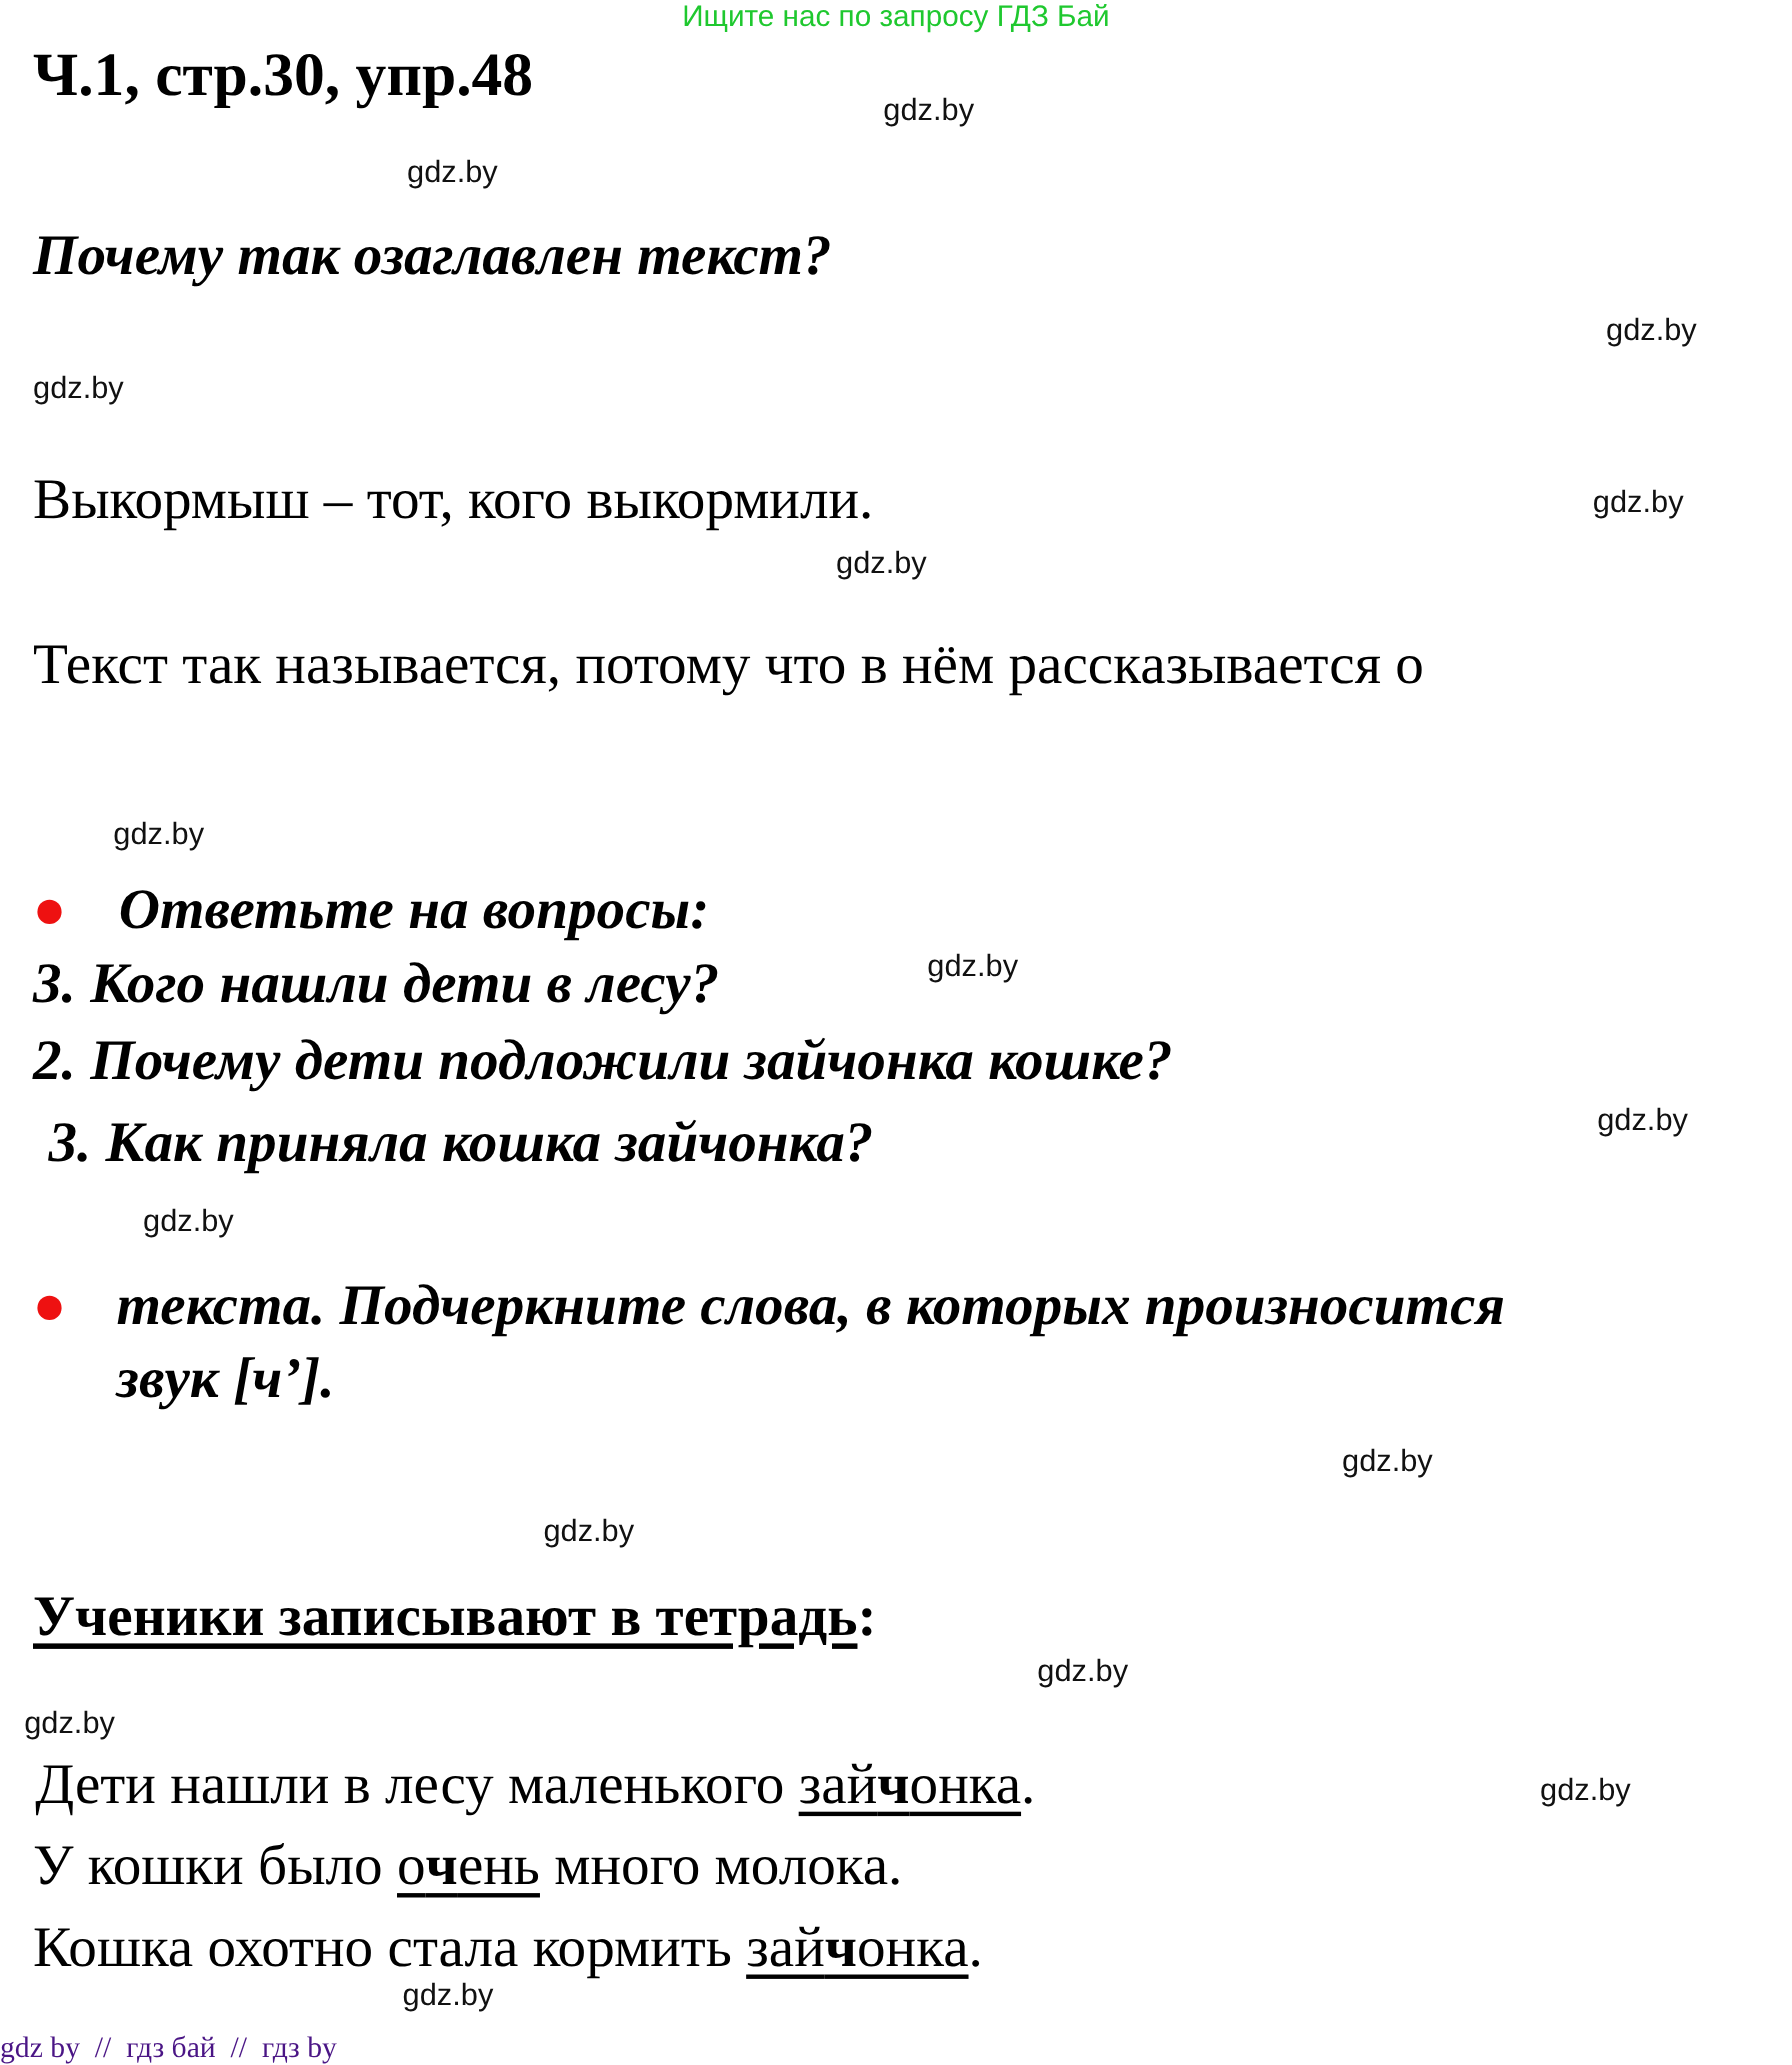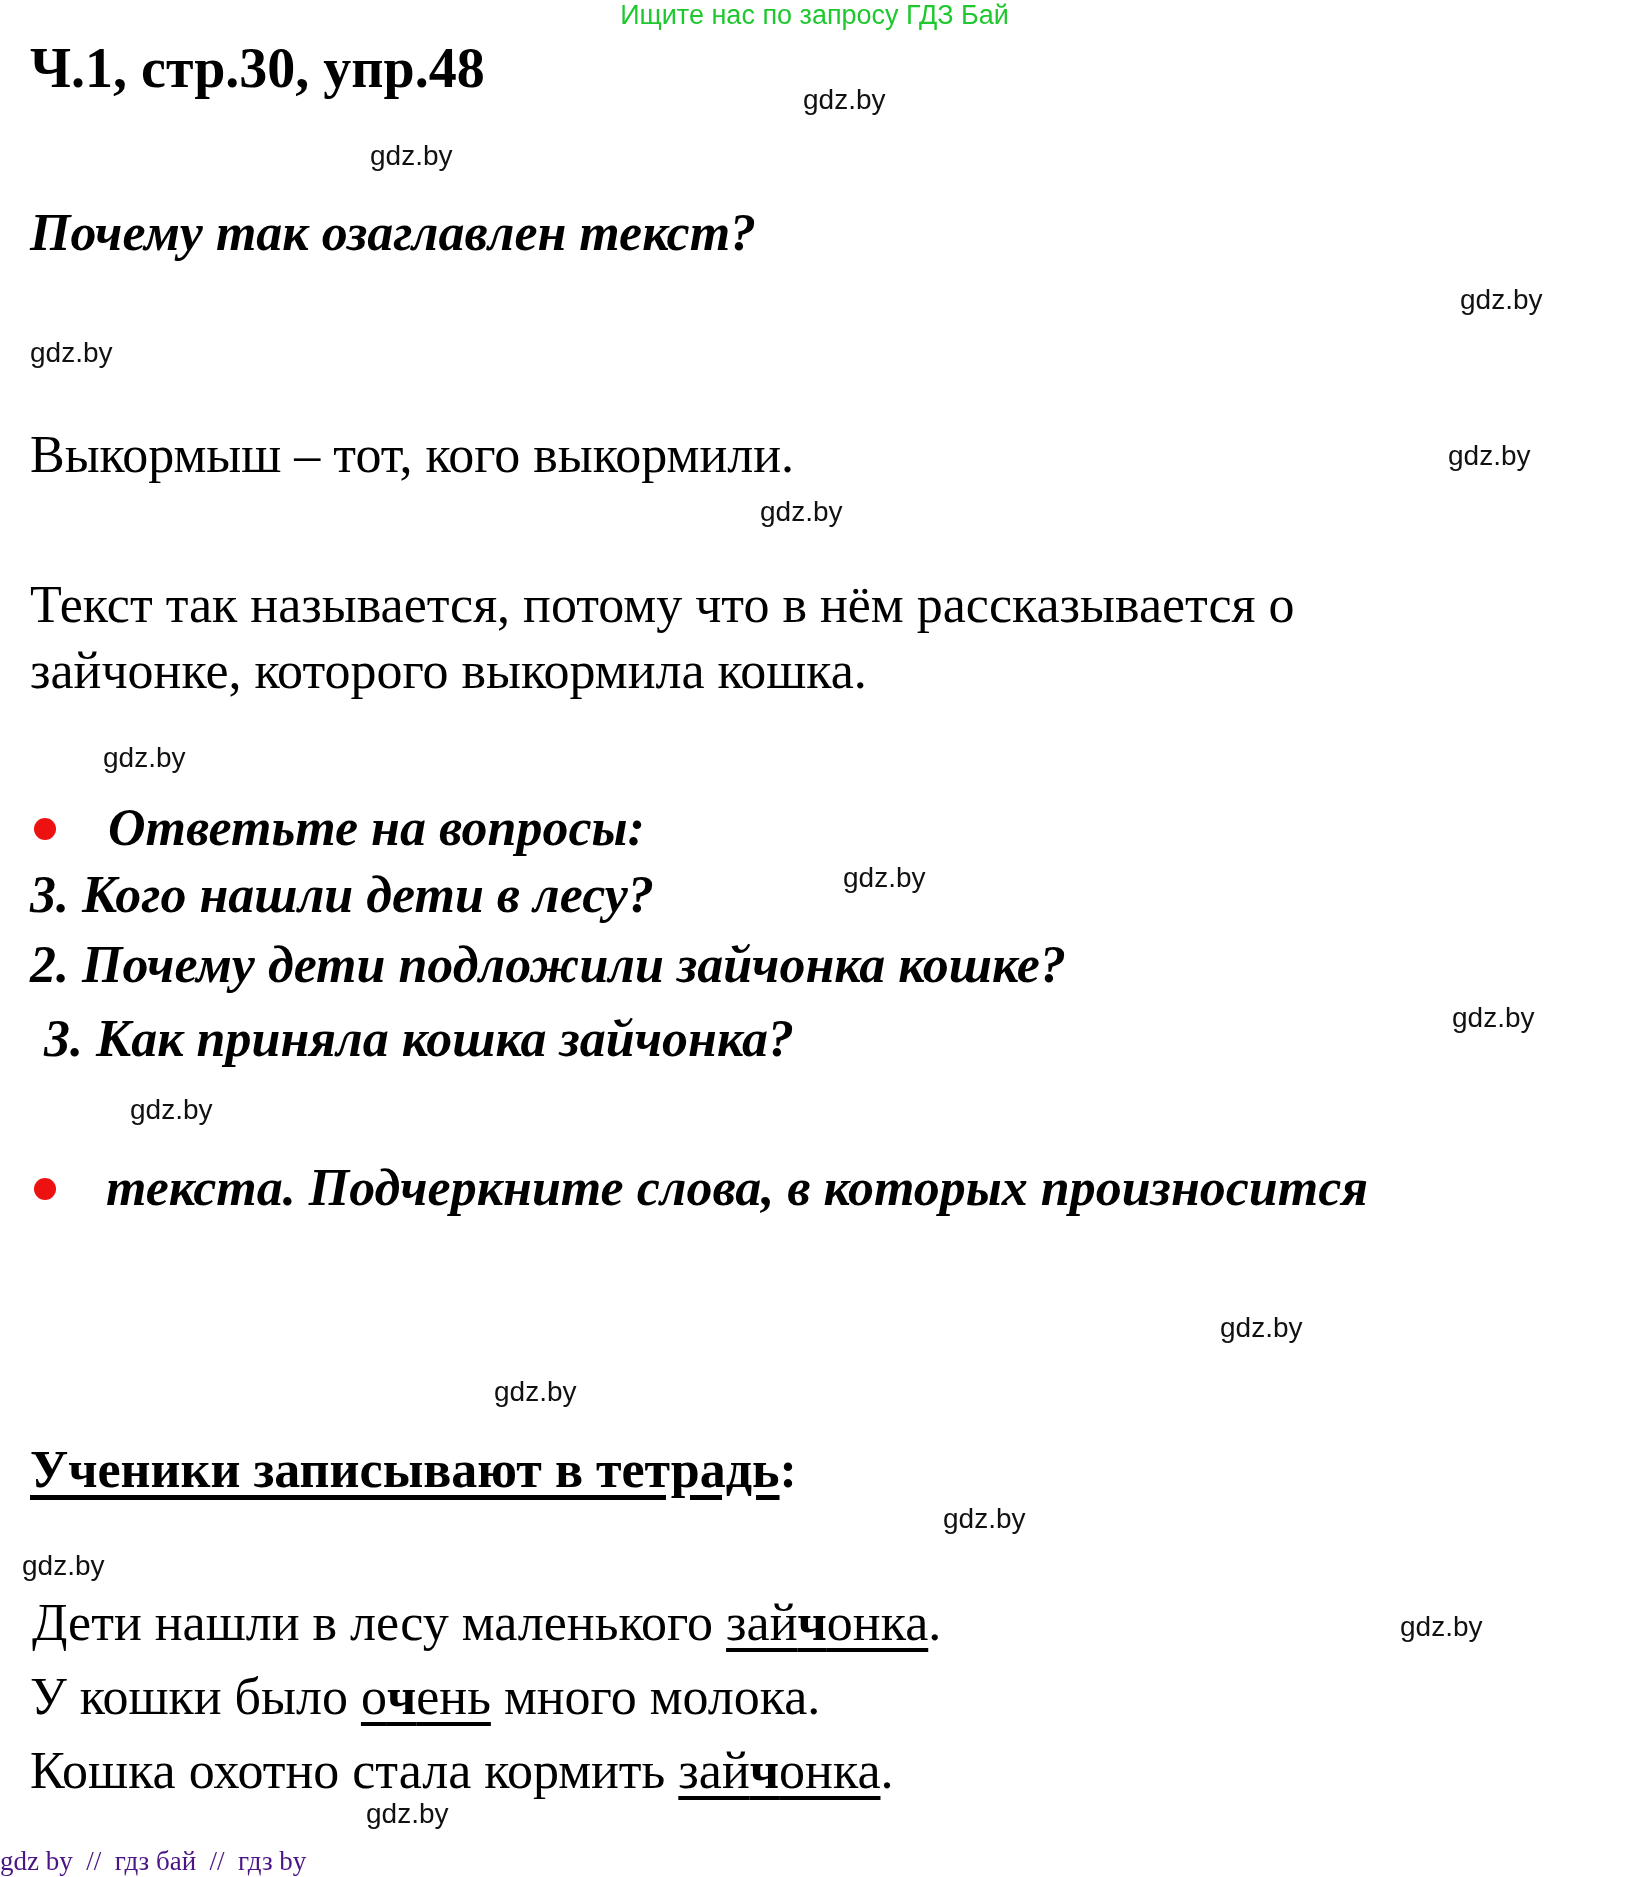--- a/index.html
+++ b/index.html
@@ -25,32 +25,32 @@
 <div class="abs title">Ч.1, стр.30, упр.48</div>
 
 <div class="abs task" style="left:30px; top:200px;">
   <div>Почему так озаглавлен текст?</div>
 </div>
 
 <div class="abs answer" style="left:30px; top:422px;">Выкормыш – тот, кого выкормили.</div>
 
 <div class="abs answer" style="left:30px; top:572px;">
   <div>Текст так называется, потому что в нём рассказывается о</div>
-  <div>зайчонке, которого выкормила кошка.</div>
 </div>
 
 <div class="abs bullet" style="left:34px; top:818px;"></div>
 <div class="abs task" style="left:108px; top:795px;">Ответьте на вопросы:</div>
 <div class="abs task" style="left:30px; top:862px;">3. Кого нашли дети в лесу?</div>
 <div class="abs task" style="left:30px; top:932px;">2. Почему дети подложили зайчонка кошке?</div>
 <div class="abs task" style="left:44px; top:1006px;">3. Как приняла кошка зайчонка?</div>
 
 <div class="abs bullet" style="left:34px; top:1178px;"></div>
 <div class="abs task" style="left:106px; top:1155px;">
   <div>текста. Подчеркните слова, в которых произносится</div>
+  <div>звук [ч’].</div>
 </div>
 
 <div class="abs heading"><span class="ul">Ученики записывают в тетрадь</span><span>:</span></div>
 
 <div class="abs answer" style="left:32px; top:1590px;">
   <span>Дети нашли в лесу маленького </span><span class="u"><span>зай</span><span class="b">ч</span><span>онка</span></span><span>.</span>
 </div>
 <div class="abs answer" style="left:30px; top:1664px;">
   <span>У кошки было </span><span class="u"><span>о</span><span class="b">ч</span><span>ень</span></span><span> много молока.</span>
 </div>

